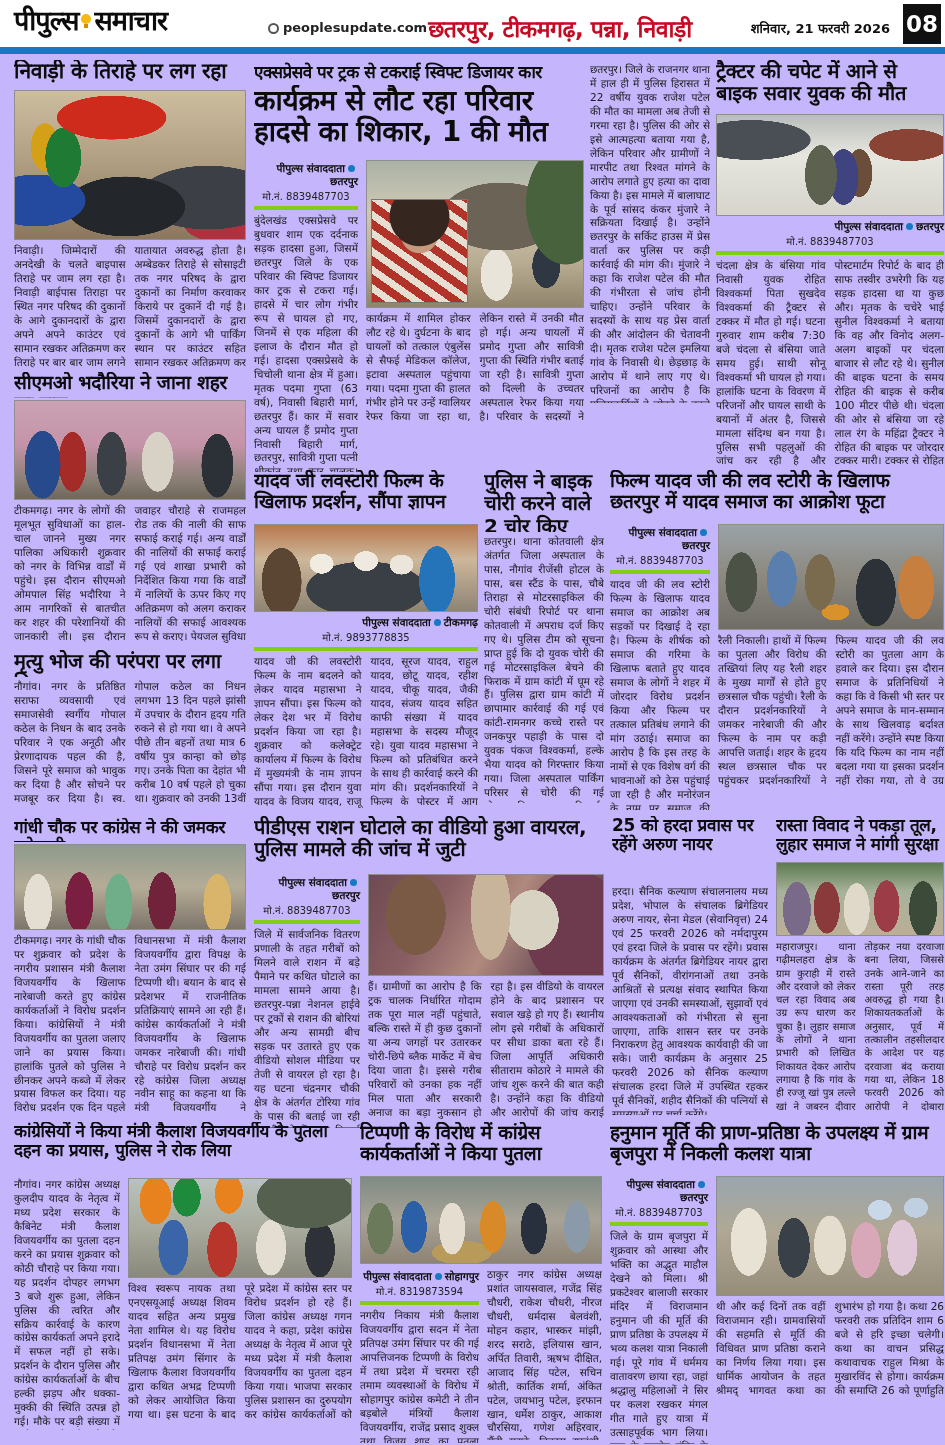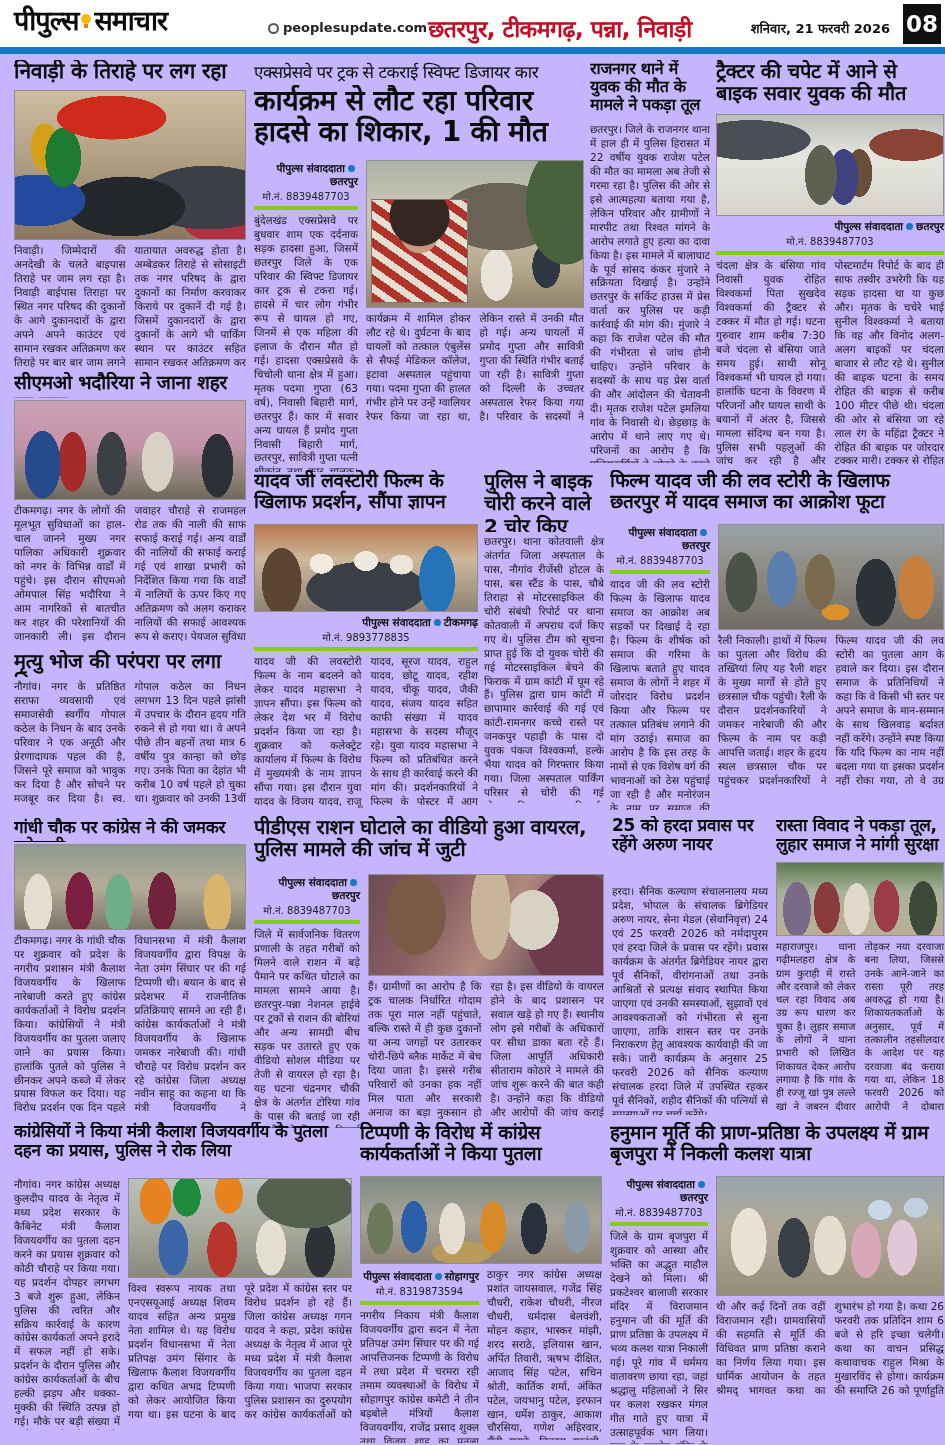--- a/index.html
+++ b/index.html
@@ -17,21 +17,21 @@
         vertical-align:middle;margin-right:4px;}
   .edition{position:absolute;left:345px;top:12px;width:430px;text-align:center;
         font-size:23px;font-weight:bold;color:#c40b24;letter-spacing:-0.5px;}
   .dateline{position:absolute;right:55px;top:19px;font-size:13px;font-weight:bold;color:#111;}
   .pagebox{position:absolute;right:4px;top:4px;width:38px;height:40px;background:#101010;color:#fff;
         font-size:23px;font-weight:bold;display:flex;align-items:center;justify-content:center;}
   .bluebar{position:absolute;left:0;top:47px;width:945px;height:7px;background:#1779c4;}
   
   .article{position:absolute;}
   .hl{font-weight:bold;color:#0c0c0c;line-height:1.12;letter-spacing:-0.3px;overflow:hidden;}
-  .kicker{font-weight:normal;color:#0c0c0c;white-space:nowrap;overflow:hidden;letter-spacing:-0.5px;}
+  .kicker{font-weight:bold;color:#0c0c0c;white-space:nowrap;overflow:hidden;letter-spacing:-0.5px;}
   .body{font-size:10.5px;line-height:1.33;text-align:justify;color:#1b1b1b;overflow:hidden;}
   .cols2{column-count:2;column-gap:9px;}
   .row{display:flex;gap:8px;}
   .photo{border:1px solid #8f8f8f;box-sizing:border-box;position:relative;overflow:hidden;}
   .byline{font-size:10.5px;font-weight:bold;color:#101010;text-align:right;line-height:1.25;
           padding:2px 0 1px 0;}
   .phone{font-size:10px;font-weight:normal;color:#222;text-align:center;
          border-bottom:4px solid #84cc16;padding-bottom:3px;margin-bottom:4px;}
   .dot{display:inline-block;width:7px;height:7px;border-radius:50%;background:#1779c4;margin:0 3px;}
   .inset{position:absolute;left:4px;top:26%;width:44%;height:70%;border:1px solid #777;}
@@ -92,21 +92,20 @@
             radial-gradient(circle at 50% 16%, #35261f 0 30%, transparent 31%),
             radial-gradient(circle at 50% 34%, #c59a7e 0 22%, transparent 23%),
             repeating-linear-gradient(35deg,#b2332a 0 8px,#e7ded2 8px 15px);"></div>
         </div>
         <div class="body cols2" style="height:122px;margin-top:4px;">कार्यक्रम में शामिल होकर लौट रहे थे। दुर्घटना के बाद घायलों को तत्काल एंबुलेंस से सैफई मेडिकल कॉलेज, इटावा अस्पताल पहुंचाया गया। पदमा गुप्ता की हालत गंभीर होने पर उन्हें ग्वालियर रेफर किया जा रहा था, लेकिन रास्ते में उनकी मौत हो गई। अन्य घायलों में प्रमोद गुप्ता और सावित्री गुप्ता की स्थिति गंभीर बताई जा रही है। सावित्री गुप्ता को दिल्ली के उच्चतर अस्पताल रेफर किया गया है। परिवार के सदस्यों ने बताया कि वे संस्था के कार्यक्रम से वापस आ रहे थे। हादसे के कारणों की जांच पुलिस कर रही है, जिसमें ओवरटेकिंग के दौरान टक्कर का जिक्र है। मृतक पदमा गुप्ता का पोस्टमार्टम छतरपुर जिला अस्पताल में किया जा रहा है। पुलिस ने वाहन चालकों से सावधानी पूर्वक वाहन चलाने की अपील की है।</div>
       </div>
     </div>
   </div>
 
   <div class="article" style="left:590px;top:60px;width:120px;">
-    <div class="hl" style="font-size:16px;height:60px;">राजनगर थाने में युवक की मौत के मामले ने पकड़ा तूल</div>
     <div class="body" style="height:340px;margin-top:3px;">छतरपुर। जिले के राजनगर थाना में हाल ही में पुलिस हिरासत में 22 वर्षीय युवक राजेश पटेल की मौत का मामला अब तेजी से गरमा रहा है। पुलिस की ओर से इसे आत्महत्या बताया गया है, लेकिन परिवार और ग्रामीणों ने मारपीट तथा रिश्वत मांगने के आरोप लगाते हुए हत्या का दावा किया है। इस मामले में बालाघाट के पूर्व सांसद कंकर मुंजारे ने सक्रियता दिखाई है। उन्होंने छतरपुर के सर्किट हाउस में प्रेस वार्ता कर पुलिस पर कड़ी कार्रवाई की मांग की। मुंजारे ने कहा कि राजेश पटेल की मौत की गंभीरता से जांच होनी चाहिए। उन्होंने परिवार के सदस्यों के साथ यह प्रेस वार्ता की और आंदोलन की चेतावनी दी। मृतक राजेश पटेल इमलिया गांव के निवासी थे। छेड़छाड़ के आरोप में थाने लाए गए थे। परिजनों का आरोप है कि पुलिसकर्मियों ने छोड़ने के बदले 50 हजार रुपये मांगे, नहीं देने पर मारपीट की गई। पूर्व सांसद कंकर मुंजारे ने कहा यह मामला संवेदनशील है। परिवार के साथ न्याय हो, दोषियों पर सख्त कार्रवाई हो अन्यथा आंदोलन होगा।</div>
   </div>
 
   <div class="article" style="left:716px;top:60px;width:228px;">
     <div class="hl" style="font-size:20px;height:52px;">ट्रैक्टर की चपेट में आने से बाइक सवार युवक की मौत</div>
     <div class="photo" style="width:228px;height:102px;margin:2px 0 2px 0;background:
       radial-gradient(ellipse 16px 30px at 46% 60%, #5d6150 0 99%, transparent 100%),
       radial-gradient(ellipse 15px 28px at 56% 62%, #3f4480 0 99%, transparent 100%),
       radial-gradient(ellipse 13px 24px at 63% 58%, #6b4e3a 0 99%, transparent 100%),
       radial-gradient(ellipse 60px 20px at 15% 25%, #4a4f55 0 99%, transparent 100%),

